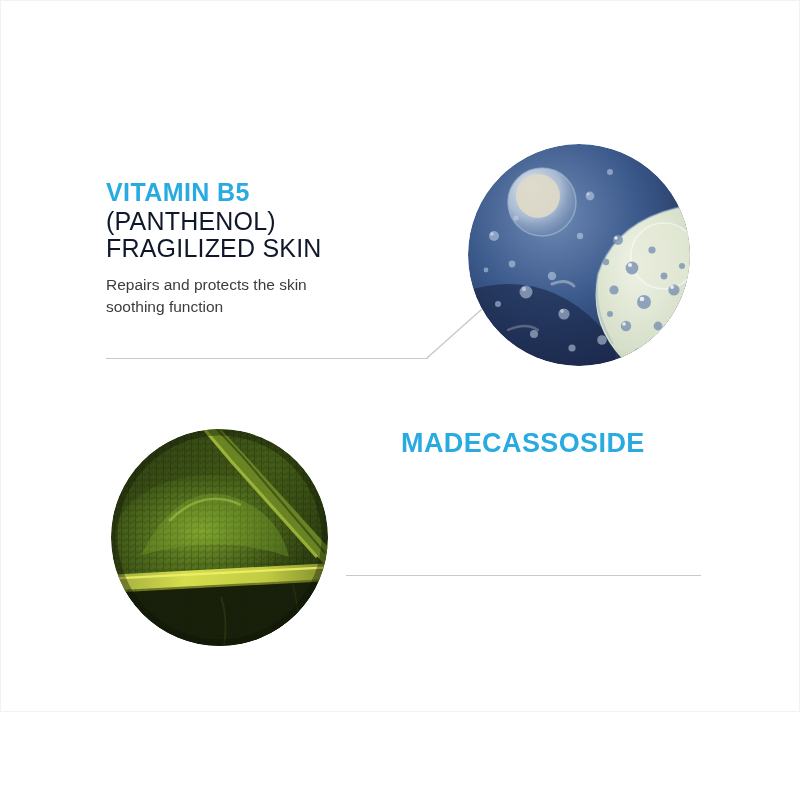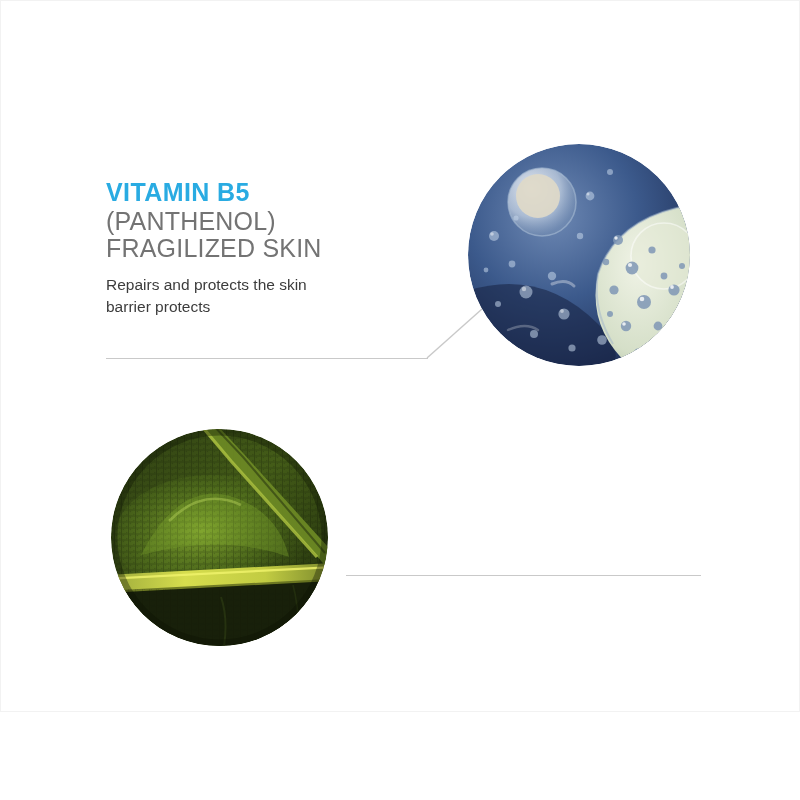--- a/index.html
+++ b/index.html
@@ -32,21 +32,21 @@
     color: #29abe2;
     font-weight: bold;
     letter-spacing: 0.4px;
     margin: 0 0 2px 0;
     line-height: 1.08;
   }
   #name-b5 { font-size: 25px; }
   #name-made { font-size: 27px; margin-bottom: 4px; }
 
   .ingredient-subtitle {
-    color: #737373;
+    color: #0f172a;
     font-size: 25px;
     font-weight: 300;
     line-height: 1.08;
     letter-spacing: 0.2px;
     margin: 0 0 12px 0;
     white-space: pre-line;
   }
 
   .ingredient-desc {
     color: #3c3c3c;
@@ -98,21 +98,21 @@
 </head>
 <body>
 
 <div id="canvas">
 
   <div class="block" id="block-b5">
     <h2 class="ingredient-name" id="name-b5">VITAMIN B5</h2>
     <div class="ingredient-subtitle">(PANTHENOL)
 FRAGILIZED SKIN</div>
     <p class="ingredient-desc">Repairs and protects the skin
-barrier protects</p>
+soothing function</p>
   </div>
 
   <div class="rule-h" id="rule-b5"></div>
   <svg class="rule-diag" viewBox="0 0 72 51">
     <line x1="1" y1="50" x2="56" y2="1" stroke="#c9c9c9" stroke-width="1.4"></line>
   </svg>
 
   <div class="photo-circle" id="circle-water">
     <svg viewBox="0 0 222 222">
       <defs>
@@ -259,17 +259,18 @@
         <rect x="0" y="160" width="217" height="60" fill="url(#cellTex)" opacity="0.3"></rect>
         <path d="M 110 168 Q 118 192 112 223" stroke="#2c3a12" stroke-width="2" fill="none" opacity="0.7"></path>
         <path d="M 182 156 Q 190 186 186 223" stroke="#2c3a12" stroke-width="1.6" fill="none" opacity="0.55"></path>
 
         <circle cx="108.5" cy="108.5" r="108" fill="none" stroke="#0b1104" stroke-width="12" opacity="0.35"></circle>
       </g>
     </svg>
   </div>
 
   <div class="block" id="block-made">
+    <h2 class="ingredient-name" id="name-made">MADECASSOSIDE</h2>
   </div>
 
   <div class="rule-h" id="rule-made"></div>
 
 </div>
 
 </body></html>

